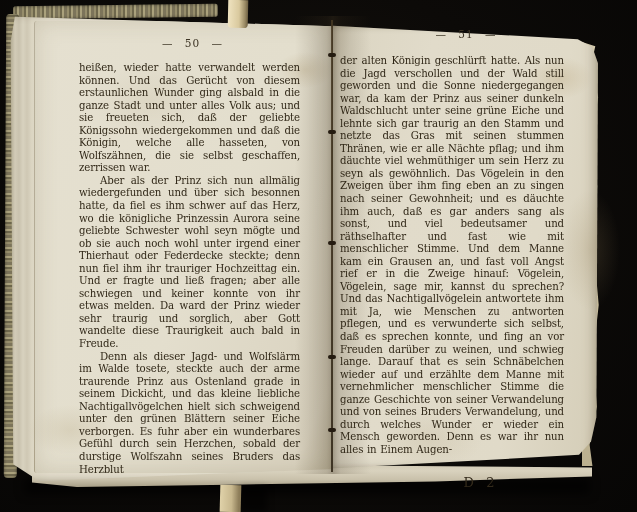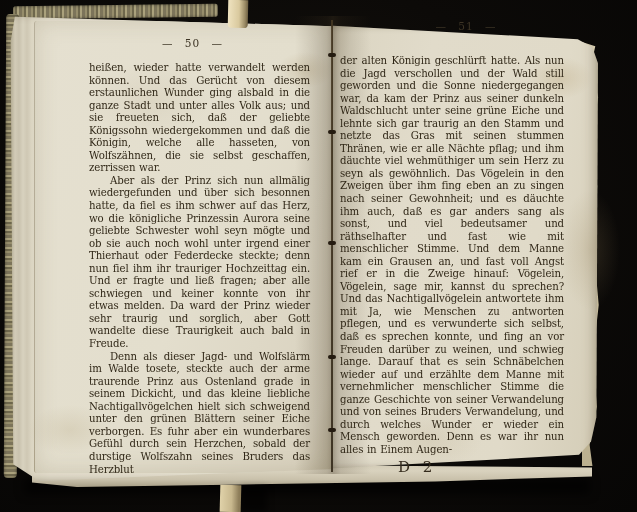--- a/index.html
+++ b/index.html
@@ -61,29 +61,29 @@
   
   .gutter-shadow{position:absolute;left:295px;top:16px;width:76px;height:458px;z-index:5;pointer-events:none;
     background:linear-gradient(90deg,rgba(0,0,0,0) 0%,rgba(62,50,32,.22) 42%,rgba(62,50,32,.34) 50%,rgba(62,50,32,.18) 60%,rgba(0,0,0,0) 100%);}
   .thread{position:absolute;left:331px;top:20px;width:2px;height:452px;z-index:6;
     background:linear-gradient(180deg,rgba(70,56,34,.85),rgba(52,42,26,.9));}
   .thread .knot{position:absolute;left:-3px;width:8px;height:4px;background:#241b10;border-radius:2px;}
   
   .page-header{position:absolute;z-index:7;text-align:center;font-size:10.5px;
     color:#3d3425;letter-spacing:1px;word-spacing:7px;}
   .header-left{left:82px;top:37px;width:221px;}
-  .header-right{left:354px;top:20px;width:224px;}
+  .header-right{left:354px;top:28px;width:224px;}
   .text-col{position:absolute;z-index:7;}
-  .text-col-left{left:89px;top:62px;width:221px;}
+  .text-col-left{left:79px;top:62px;width:221px;}
   .text-col-right{left:340px;top:55px;width:224px;}
   .text-col p{margin:0;text-align:justify;font-size:10.2px;line-height:12.55px;
     color:#312818;word-spacing:.6px;letter-spacing:-.12px;hyphens:auto;-webkit-hyphens:auto;}
   .text-col p.indent{text-indent:21px;}
-  .signature{margin-top:1px;width:100%;text-indent:58px;
-    font-size:15px;letter-spacing:4px;color:#332a1b;}
+  .signature{margin-top:18px;width:100%;text-align:center;text-indent:58px;
+    font-size:13px;letter-spacing:4px;color:#332a1b;}
 </style>
 </head>
 <body>
 
 <div class="scene">
 
   <div class="book-shadow"></div>
 
   <div class="edge-band edge-band-top"></div>
   <div class="edge-band edge-band-left"></div>

